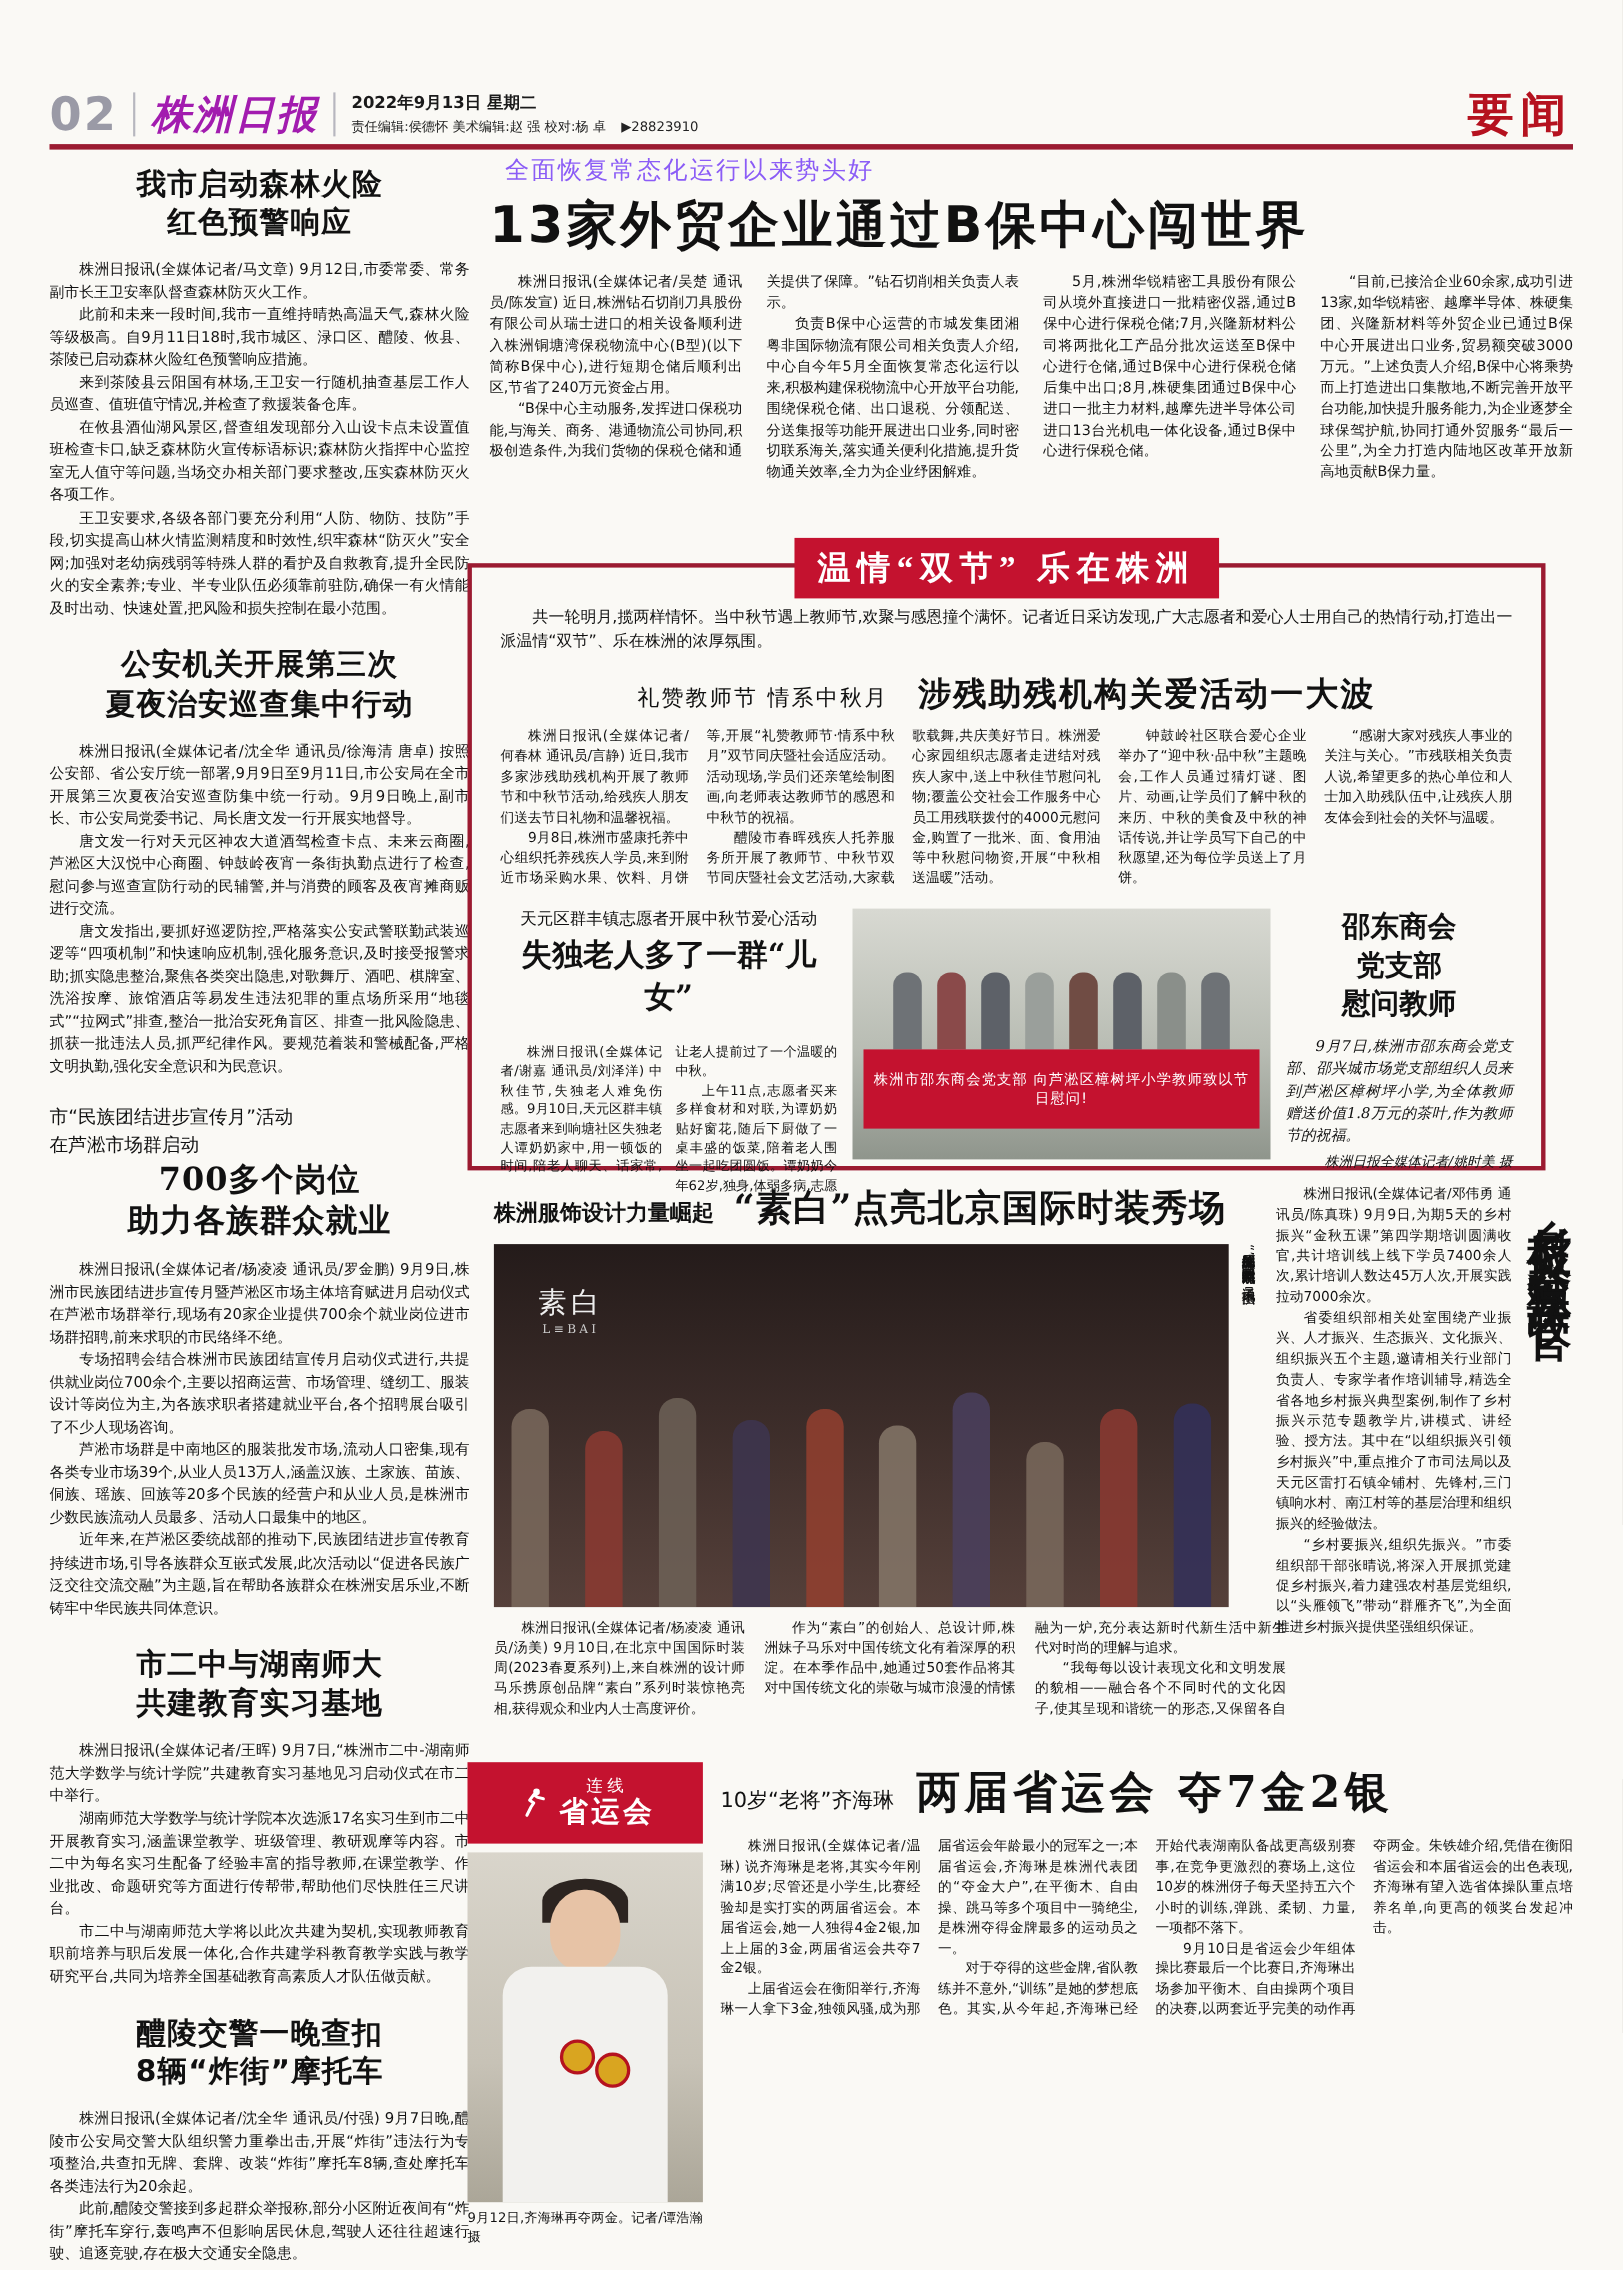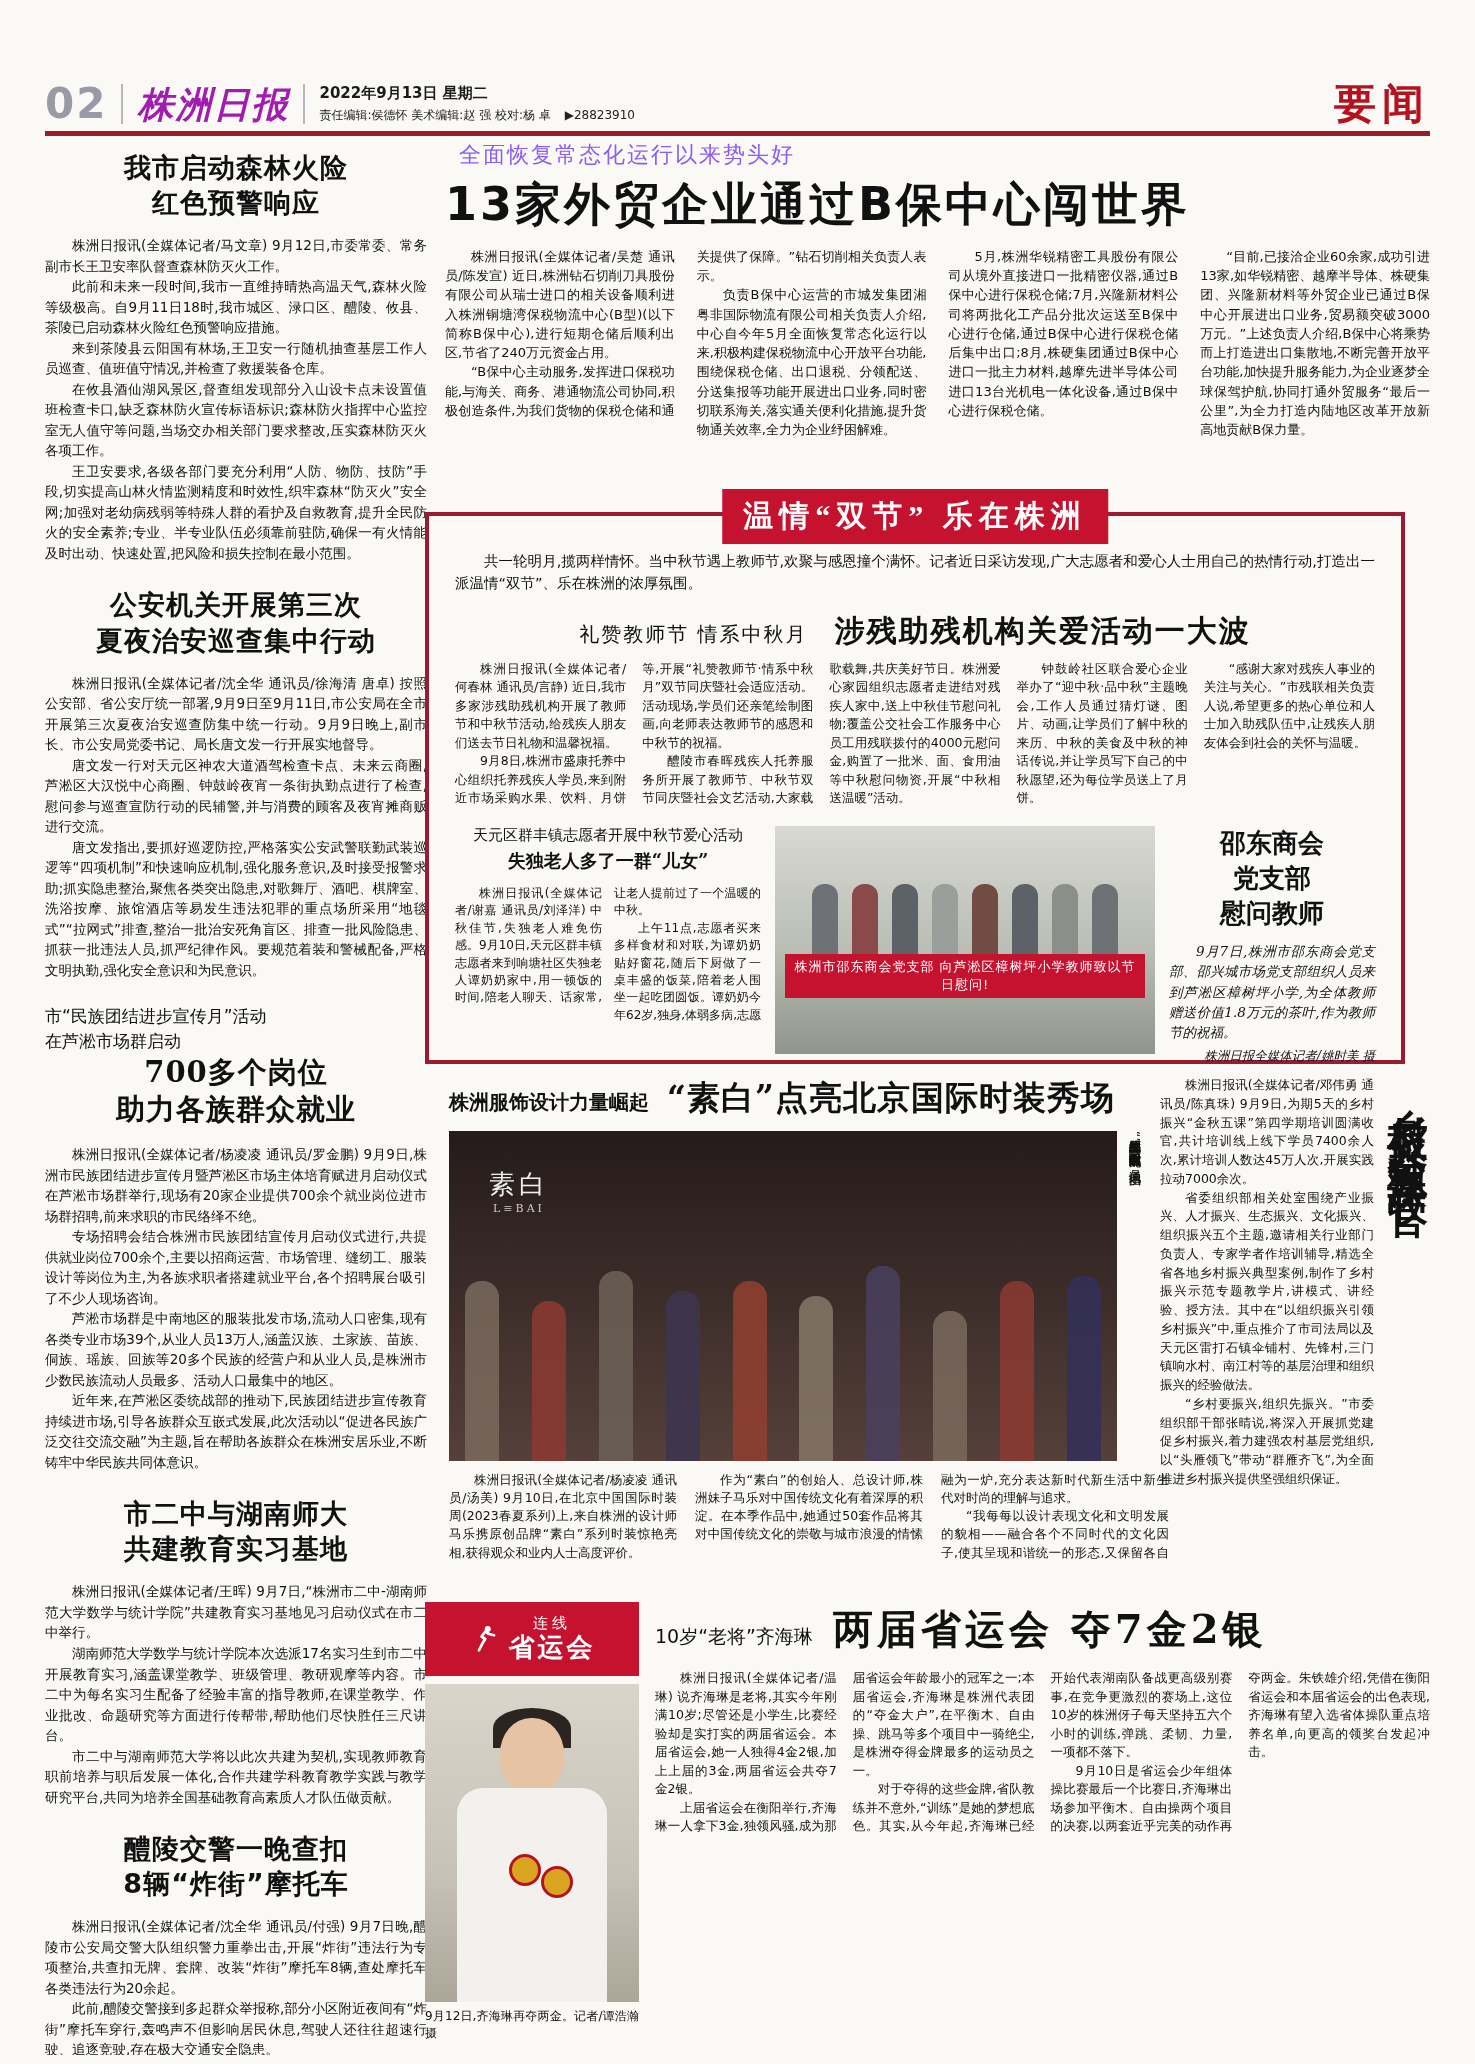--- a/index.html
+++ b/index.html
@@ -39,28 +39,28 @@
           font-size:30px;font-weight:bold;letter-spacing:6px;padding:7px 21px;white-space:nowrap;}
   .fintro{padding:34px 26px 8px;font-size:14.5px;line-height:1.55;}
   .fintro p{margin:0;text-indent:2em;text-align:justify;}
   .f1head{text-align:center;margin:8px 0 8px;}
   .f1head .k{font-size:20px;letter-spacing:2px;margin-right:22px;}
   .f1head .t{font-family:"DejaVu Serif","Liberation Serif",serif;font-size:30px;font-weight:bold;letter-spacing:2px;}
   .f1body{column-count:5;column-gap:16px;padding:0 26px;font-size:12.5px;line-height:1.48;height:152px;overflow:hidden;}
   .frow{display:flex;gap:14px;padding:14px 26px 0;}
   .f2{width:306px;}
   .f2 .k{text-align:center;font-size:15px;margin:0 0 4px;}
-  .f2 .t{text-align:center;font-family:"DejaVu Serif","Liberation Serif",serif;font-size:18px;font-weight:bold;margin:0 0 12px;}
+  .f2 .t{text-align:center;font-family:"DejaVu Serif","Liberation Serif",serif;font-size:28px;font-weight:bold;margin:0 0 23px;}
   .f2 .paras{column-count:2;column-gap:12px;font-size:12px;line-height:1.45;height:150px;overflow:hidden;}
   .fphoto{flex:1;height:228px;background:linear-gradient(180deg,#d8d9d2 0%,#b9bdb4 55%,#8f958c 100%);
           position:relative;overflow:hidden;}
   .fphoto .people{position:absolute;left:0;right:0;top:58px;height:70px;display:flex;justify-content:center;gap:14px;}
   .fphoto .person{width:26px;border-radius:12px 12px 0 0;}
   .fbanner{position:absolute;left:10px;right:10px;top:128px;background:#c4122f;color:#fff;
-           font-size:13px;text-align:center;padding:4px 4px;letter-spacing:1px;}
+           font-size:13px;text-align:center;padding:18px 4px;letter-spacing:1px;}
   .f3{width:206px;}
   .f3 .hlines p{font-family:"DejaVu Serif","Liberation Serif",serif;font-size:26px;line-height:1.35;}
   .f3 .body{margin-top:10px;font-family:"DejaVu Serif","Liberation Serif",serif;font-style:italic;
             font-size:13.5px;line-height:1.5;text-indent:2em;text-align:justify;}
   .f3 .credit{margin-top:6px;font-family:"DejaVu Serif","Liberation Serif",serif;font-style:italic;
               font-size:12.5px;text-align:right;}
   
   .subai{position:absolute;left:425px;top:1076px;width:720px;padding-left:24px;}
   .subai .hrow{display:flex;align-items:baseline;gap:18px;white-space:nowrap;}
   .subai .k{font-size:20px;font-weight:bold;}

